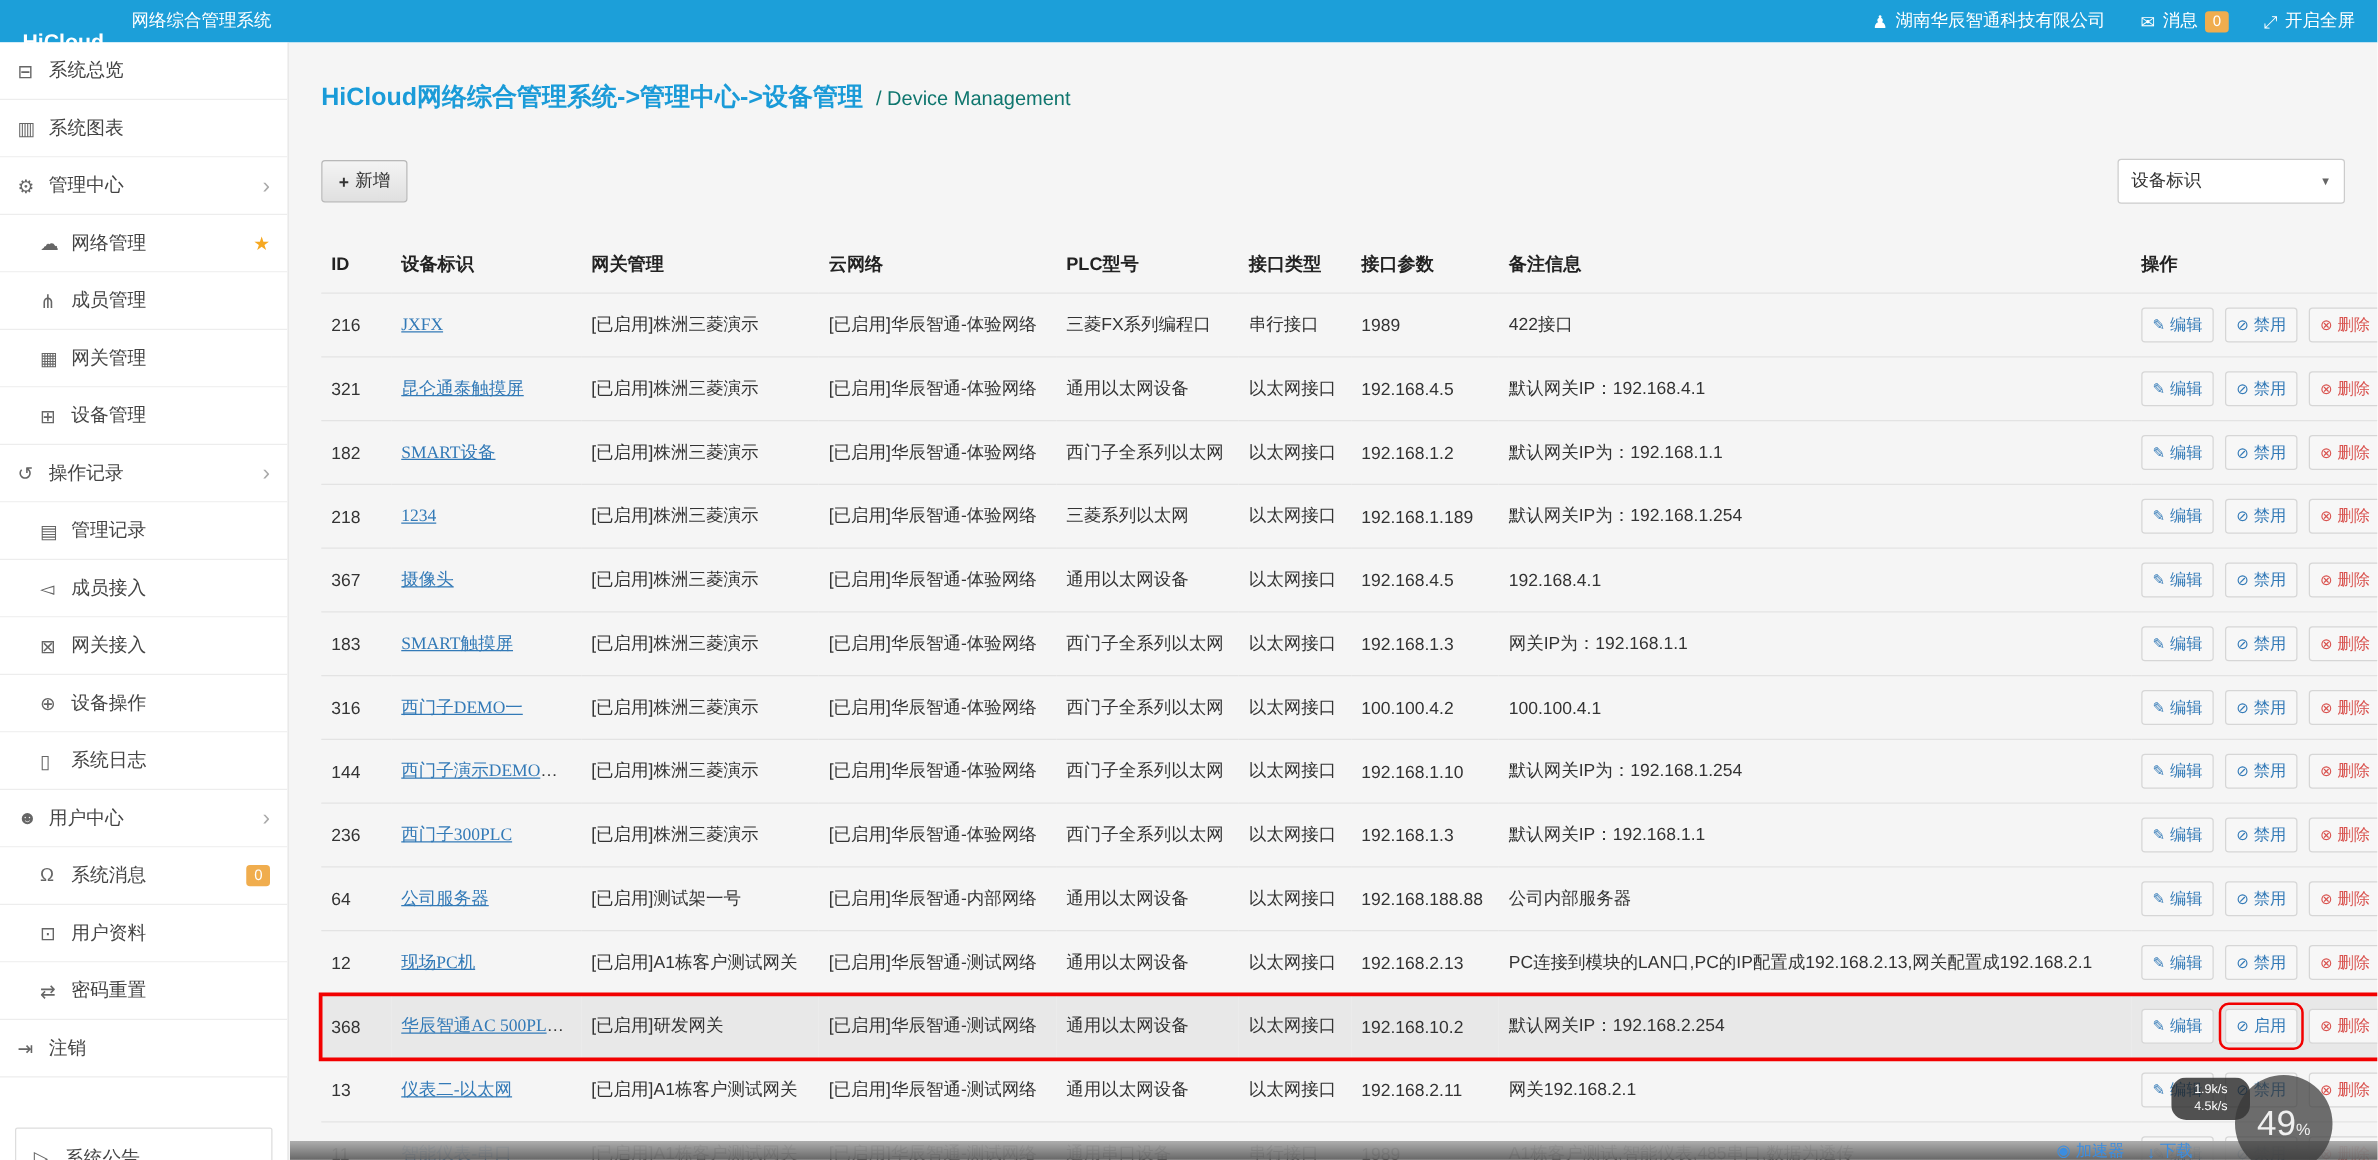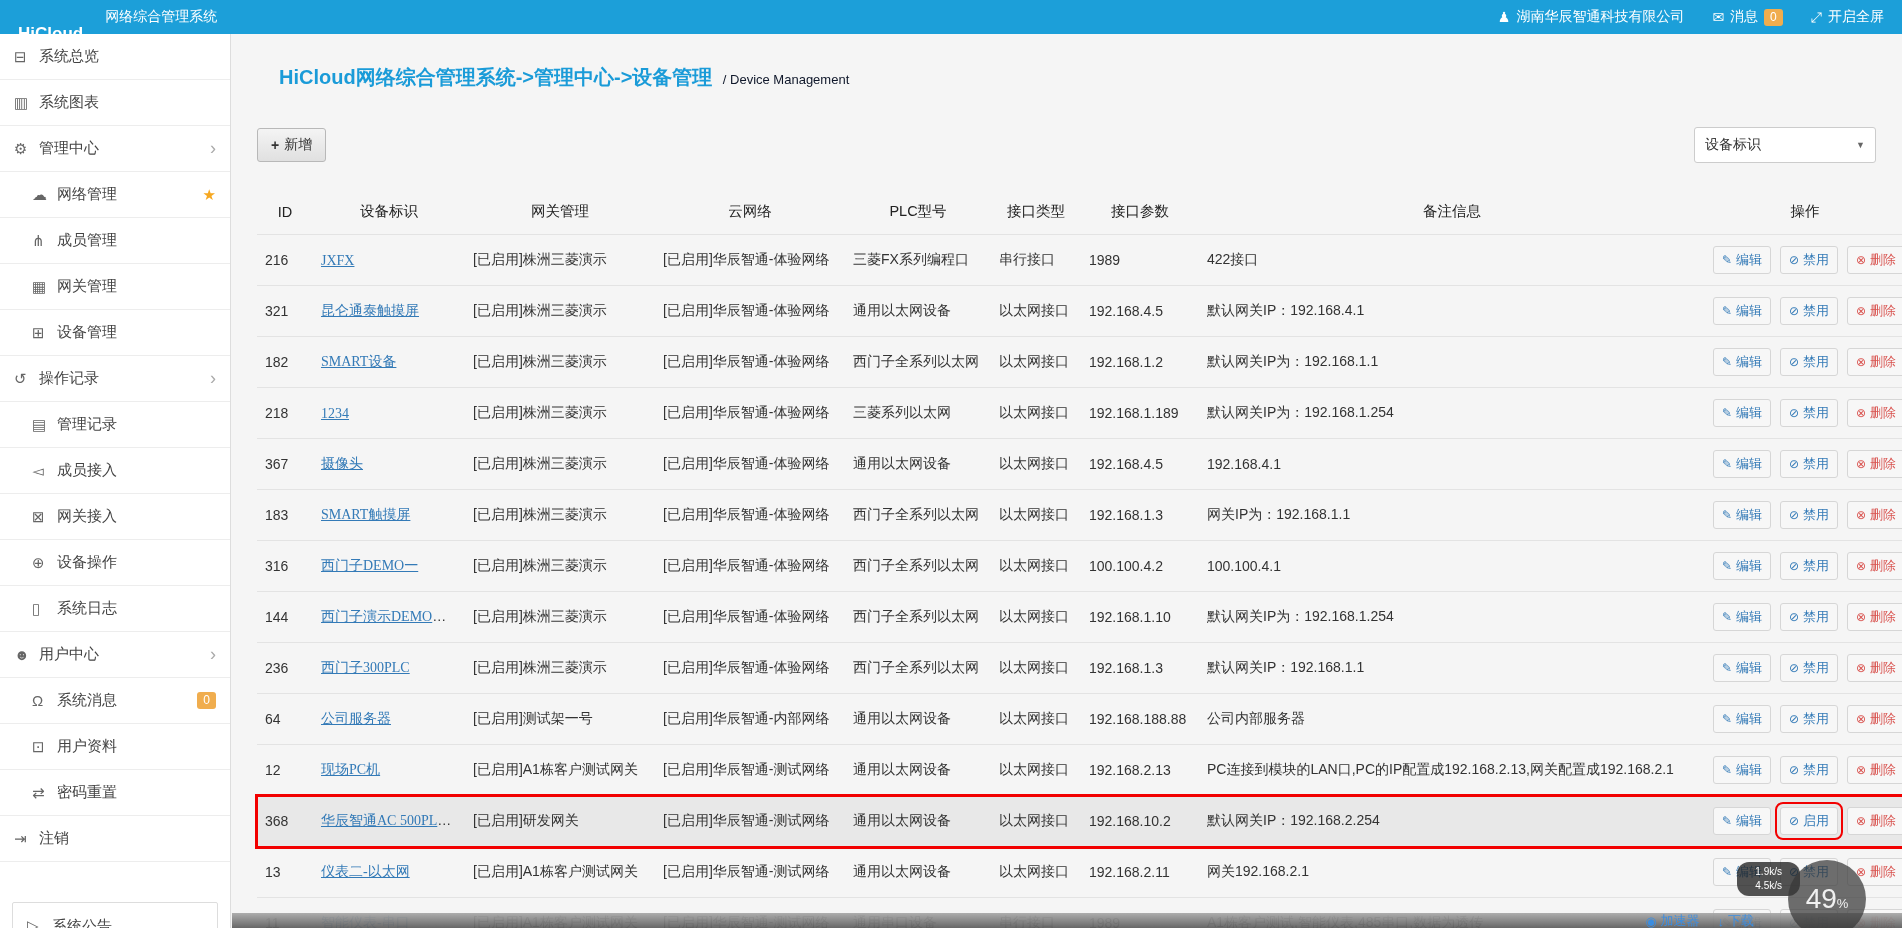--- a/index.html
+++ b/index.html
@@ -33,22 +33,22 @@
   .si-badge { margin-left:auto; background:#f0ad4e; color:#fff; font-size:12px;
     line-height:17px; padding:0 6px; border-radius:3px; }
   .side-item.announce { margin:40px 12px 0 12px; border:1px solid #ddd;
     border-radius:2px; height:48px; }
 
   .content { flex:1; background:#f5f5f5; padding:0 26px; position:relative;
     overflow:hidden; }
 
   
   .crumb { padding-top:30px; }
-  .crumb-title { color:#1a9bd8; font-size:20px; font-weight:bold;margin-left:22px; }
-  .crumb-sub { color:#0f172a; font-size:13px; margin-left:6px; }
+  .crumb-title { color:#1a9bd8; font-size:20px; font-weight:bold; }
+  .crumb-sub { color:#0f766e; font-size:16px; margin-left:6px; }
 
   
   .toolbar { margin-top:36px; display:flex; align-items:center;
     justify-content:space-between; }
   .btn { font-size:14px; padding:7px 13px; background:linear-gradient(#f4f4f4,#e0e0e0);
     border:1px solid #b8b8b8; border-radius:3px; color:#333; display:inline-flex;
     align-items:center; gap:5px; cursor:pointer; }
   .btn-plus { font-weight:bold; }
   .filter-select { width:182px; background:#fff; border:1px solid #ccc; border-radius:3px;
     padding:8px 10px; font-size:14px; color:#333; display:flex;
@@ -56,21 +56,21 @@
   .caret { font-size:9px; color:#666; }
   .search-group { display:flex; }
   .search-input { width:336px; height:35px; border:1px solid #ccc; border-right:none;
     padding:0 10px; font-size:14px; background:#fff; outline:none;
     border-radius:2px 0 0 2px; }
   .btn-search { border-radius:0 3px 3px 0; }
 
   
   .device-table { width:100%; border-collapse:collapse; table-layout:fixed;
     margin-top:26px; font-size:14px; color:#333; }
-  .device-table th { font-weight:normal; text-align:center; padding:13px 8px;
+  .device-table th { font-weight:bold; text-align:left; padding:13px 8px;
     font-size:14.5px; color:#222; white-space:nowrap; }
   .device-table td { padding:11px 8px; border-top:1px solid #e3e3e3;
     white-space:nowrap; overflow:hidden; text-overflow:ellipsis; }
   .dev-link { color:#337ab7; text-decoration:underline; cursor:pointer;font-family:Liberation Serif, serif; }
   .cell-actions { overflow:visible !important; }
   .act-btn { display:inline-flex; align-items:center; gap:4px; padding:4px 8px;
     font-size:13px; background:#f7f7f7; border:1px solid #d6d6d6; border-radius:3px;
     cursor:pointer; margin-right:5px; font-family:inherit; }
   .act-btn .ic { font-size:12px; }
   .act-btn.edit, .act-btn.toggle { color:#337ab7; }

